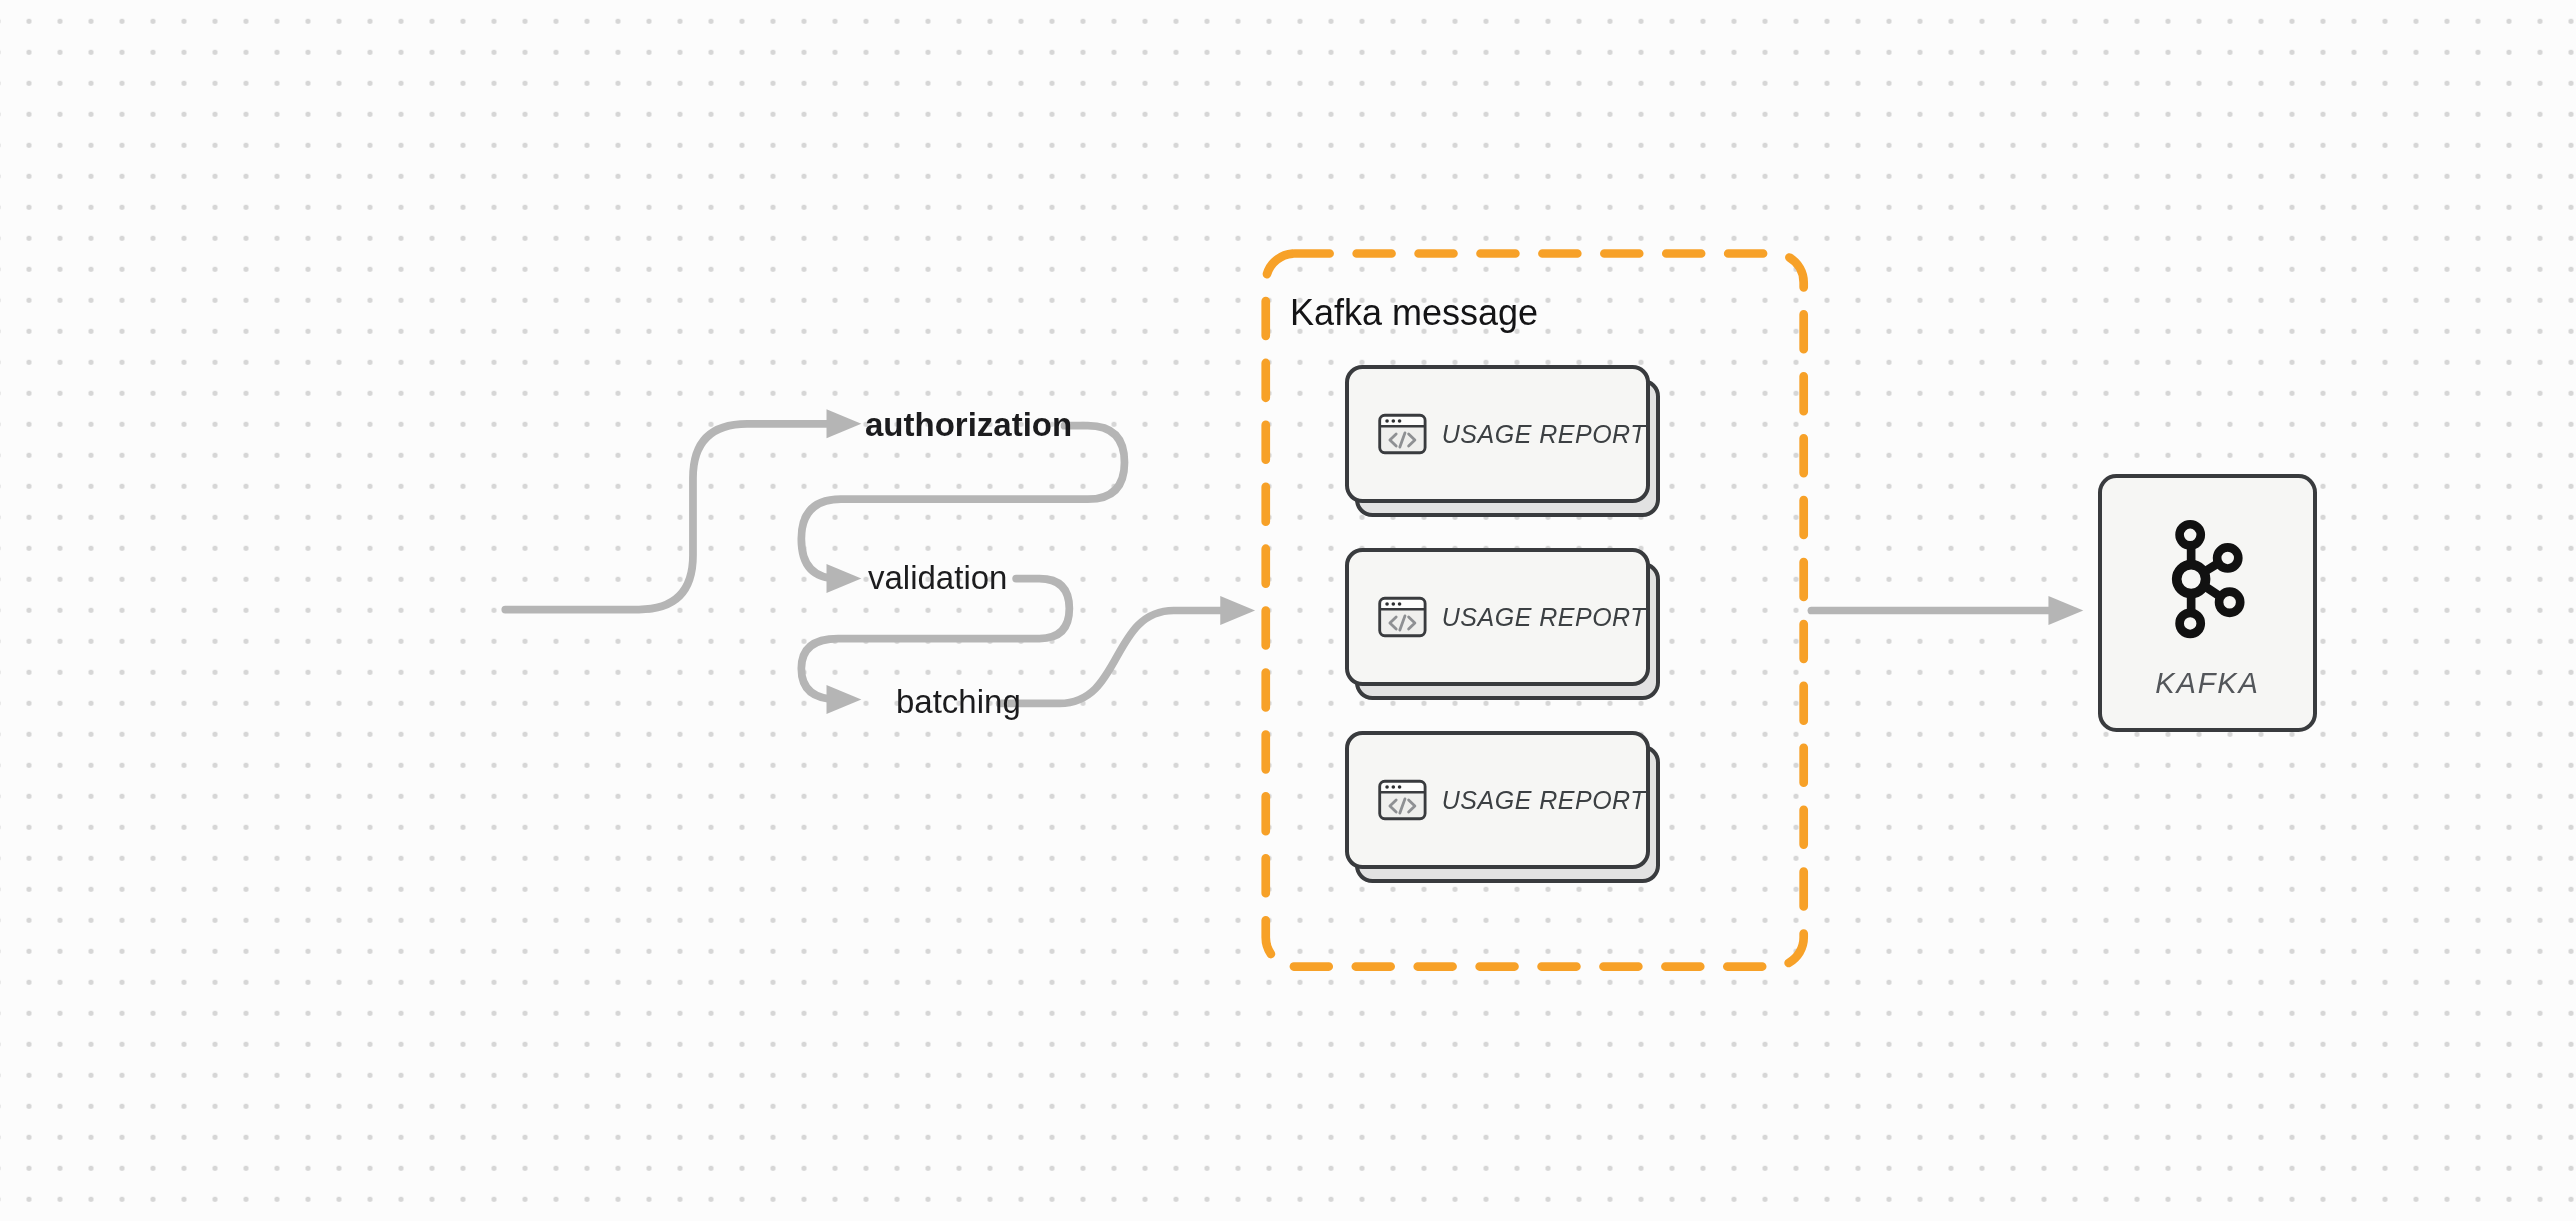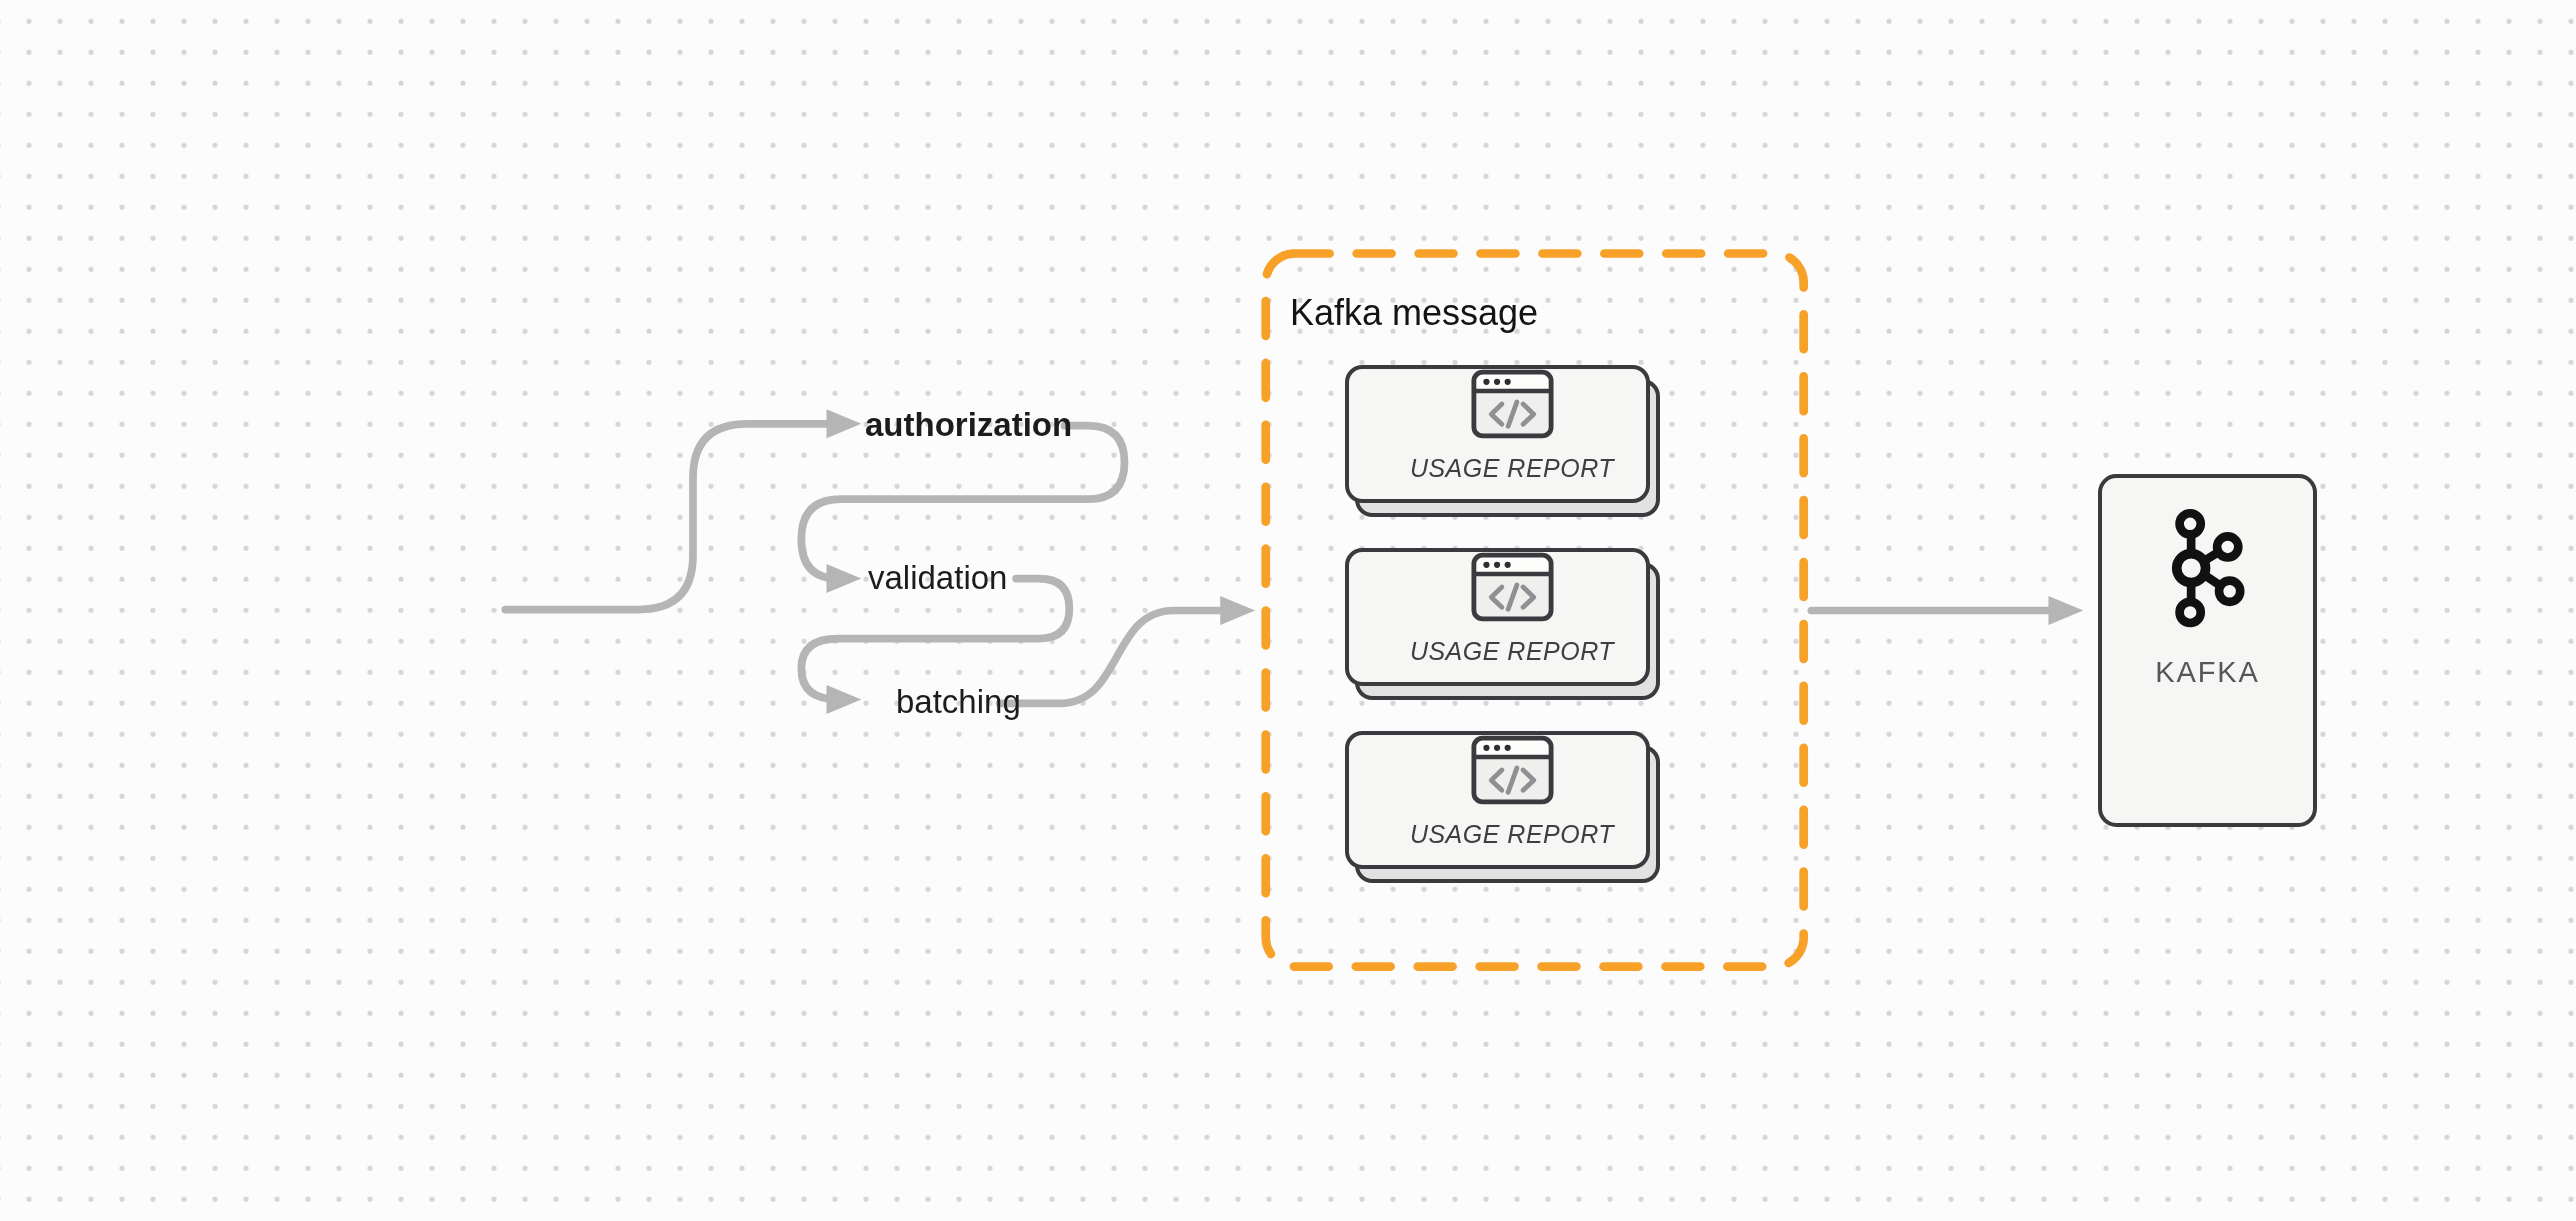--- a/index.html
+++ b/index.html
@@ -35,23 +35,24 @@
     align-items: center;
   }
   .node-usage-service {
     left: 255px; top: 502px;
     width: 249px; height: 214px;
     justify-content: flex-start;
     padding-top: 32px;
   }
   .node-kafka {
     left: 2098px; top: 474px;
-    width: 219px; height: 353px;
+    width: 219px; height: 258px;
     justify-content: flex-start;
-    padding-top: 29px;
+    padding-top: 40px;
+    font-style: italic;
   }
   .node-label {
     color: #5d6064;
     font-size: 26px;
     letter-spacing: 1.5px;
     margin-top: 12.6px;
     white-space: nowrap;
   }
   .node-kafka .node-label {
     color: #53565a;
@@ -105,21 +106,20 @@
     left: 0; top: 0;
     width: 100%; height: 100%;
     box-sizing: border-box;
     background: #f6f6f4;
     border: 4.8px solid #393b3e;
     border-radius: 17.4px;
     display: flex;
     align-items: center;
     padding-left: 29px;
     gap: 15px;
-    flex-direction: column;
   }
   .card-label {
     font-size: 25px;
     font-style: italic;
     letter-spacing: 0.5px;
     color: #3c4043;
     white-space: nowrap;
   }
 
   .icon { display: block; }

